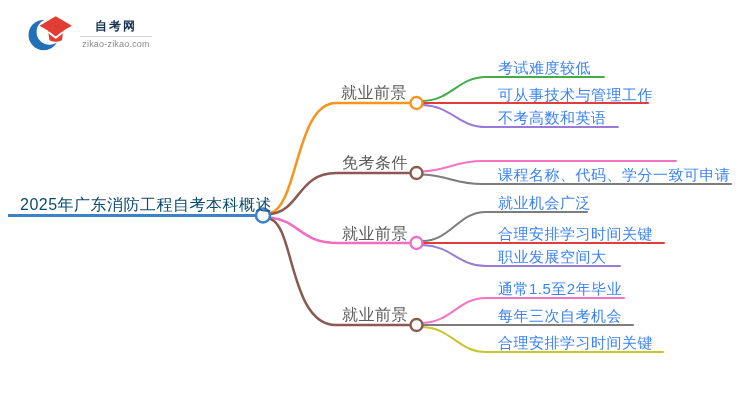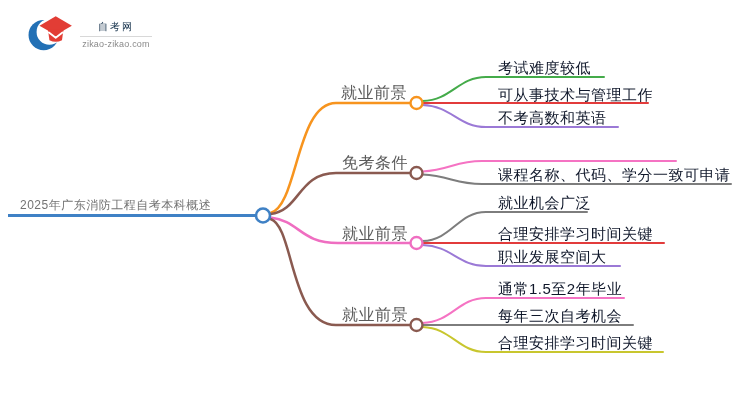--- a/index.html
+++ b/index.html
@@ -5,27 +5,27 @@
   html,body{margin:0;padding:0;background:#fff;}
   .stage{
     position:relative;width:750px;height:410px;background:#ffffff;overflow:hidden;
     font-family:"Liberation Sans","DejaVu Sans",sans-serif;
   }
   .map-svg{position:absolute;left:0;top:0;width:750px;height:410px;}
   .node-label{
     position:absolute;color:#565656;white-space:nowrap;line-height:16px;
     font-size:16px;letter-spacing:.5px;cursor:default;
   }
-  .root-label{font-size:12px;color:#737373;}
+  .root-label{font-size:16px;color:#0c4a6e;}
   .branch-label{font-size:16px;color:#5a5a5a;}
-  .leaf-label{font-size:15px;color:#0f172a;}
+  .leaf-label{font-size:15px;color:#3b82f6;}
   .logo{position:absolute;left:28px;top:14px;display:flex;align-items:center;}
   .logo-icon{width:46px;height:40px;}
   .logo-text{margin-left:4px;width:76px;text-align:center;}
-  .logo-name{font-size:10px;font-weight:normal;color:#16324c;letter-spacing:2px;line-height:15px;}
+  .logo-name{font-size:12px;font-weight:bold;color:#16324c;letter-spacing:2px;line-height:15px;}
   .logo-divider{height:1px;background:#d8d8d8;margin:2px 2px 2px 2px;}
   .logo-url{font-size:9px;color:#8a8a8a;line-height:10px;letter-spacing:.2px;}
 </style>
 </head>
 <body>
 
 <div class="stage">
 
   <div class="logo">
     <svg class="logo-icon" viewBox="0 0 44 38">

